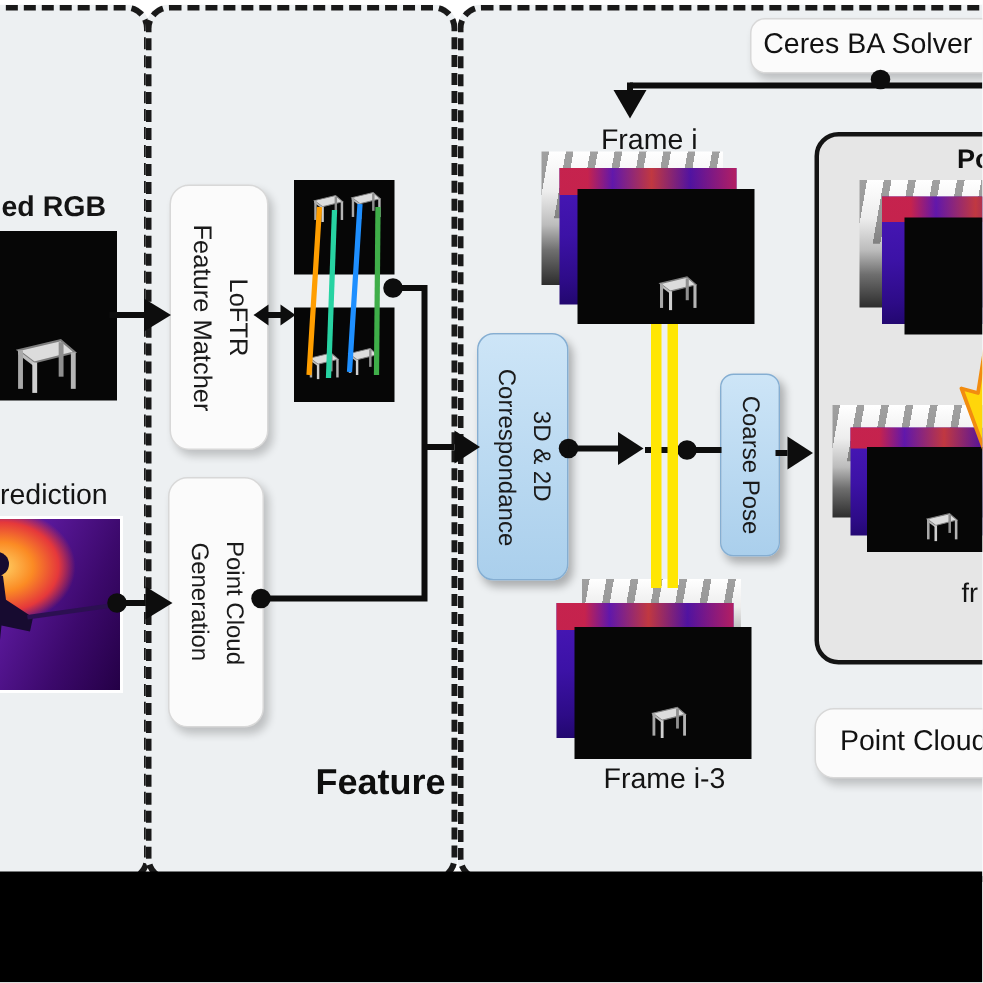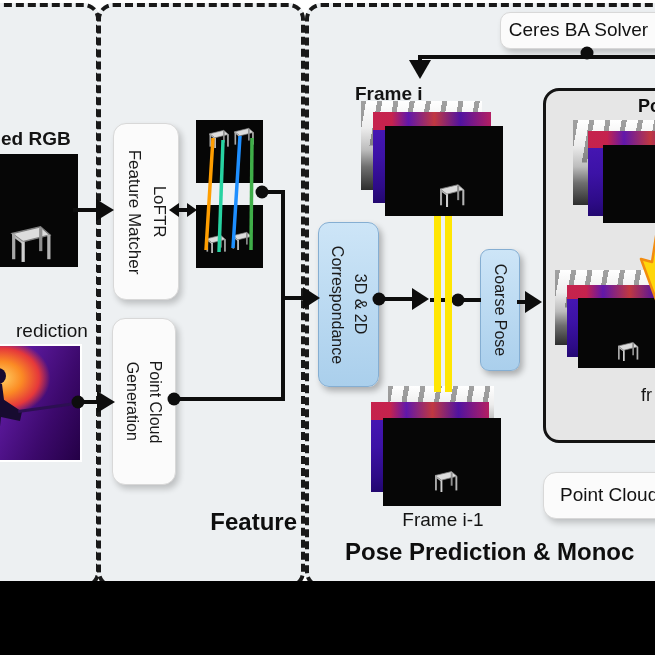--- a/index.html
+++ b/index.html
@@ -53,21 +53,21 @@
   <div class="panel" style="left:305px;top:3px;width:405px;height:577px;"></div>
 
   <div class="caption" style="left:1px;top:128px;font-weight:bold;">ed RGB</div>
 
   <div class="img img-black" style="left:-42px;top:154px;width:120px;height:113px;">
     <svg width="46" height="38" style="position:absolute;left:50px;top:70px">
         <use href="#stool" width="46" height="38"></use>
       </svg>
   </div>
 
-  <div class="caption" style="left:0px;top:320px;margin-left:16px;">rediction</div>
+  <div class="caption" style="left:0px;top:320px;">rediction</div>
 
   <div class="img" style="left:-42px;top:344px;width:120px;height:114px;border:2px solid #fff;
               background:
                 radial-gradient(55% 45% at 34% 28%, #ffd166 0%, #fb8b24 32%, #e5383b 58%, rgba(229,56,59,0) 75%),
                 linear-gradient(115deg,#7b2cbf 0%,#5a189a 42%,#3c096c 72%,#240046 100%);">
     <div style="position:absolute;left:30px;top:22px;width:16px;height:16px;border-radius:50%;background:#170b30;"></div>
     <div style="position:absolute;left:12px;top:34px;width:50px;height:66px;background:#170b30;
                 clip-path:polygon(38% 0,60% 6%,64% 30%,100% 48%,96% 62%,58% 56%,52% 100%,12% 100%,0 72%,18% 34%);"></div>
     <div style="position:absolute;left:58px;top:60px;width:58px;height:3px;background:#2c1052;transform:rotate(-8deg);"></div>
 
@@ -111,42 +111,42 @@
   </div>
 
   <div class="title" style="left:97px;top:503px;width:200px;text-align:right;font-size:24px;line-height:37px;">
     <div>Feature</div>
   </div>
 
   <div class="whitebox" style="left:500px;top:12px;width:175px;height:35px;border-radius:10px;">
     <div style="position:absolute;left:0;top:0;width:155px;text-align:center;font-size:19px;line-height:34px;">Ceres BA Solver</div>
   </div>
 
-  <div class="caption" style="left:355px;top:83px;width:130px;text-align:left;font-weight:bold;">Frame i</div>
+  <div class="caption" style="left:335px;top:83px;width:130px;text-align:right;">Frame i</div>
 
   <div class="img img-room" style="left:361px;top:101px;width:121px;height:89px;"></div>
   <div class="img img-depthmap" style="left:373px;top:112px;width:118px;height:91px;"></div>
   <div class="img img-black" style="left:385px;top:126px;width:118px;height:90px;">
     <svg width="30" height="24" style="position:absolute;left:52px;top:57px">
         <use href="#stool" width="30" height="24"></use>
       </svg>
   </div>
 
   <div class="yellow-line" style="left:434px;top:216px;height:176px;"></div>
   <div class="yellow-line" style="left:445px;top:216px;height:176px;"></div>
 
   <div class="img img-room" style="left:388px;top:386px;width:106px;height:62px;"></div>
   <div class="img img-depthmap" style="left:371px;top:402px;width:118px;height:90px;"></div>
   <div class="img img-black" style="left:383px;top:418px;width:118px;height:88px;">
     <svg width="30" height="22" style="position:absolute;left:48px;top:52px">
         <use href="#stool" width="30" height="22"></use>
       </svg>
   </div>
 
-  <div class="caption" style="left:380px;top:509px;width:126px;text-align:center;">Frame i-1</div>
+  <div class="caption" style="left:380px;top:509px;width:126px;text-align:center;">Frame i-3</div>
 
   <div class="bluebox" style="left:318px;top:222px;width:59px;height:163px;">
     <div class="vtext" style="font-size:16px;">
       <div>3D &amp; 2D</div>
       <div>Correspondance</div>
     </div>
   </div>
 
   <div class="bluebox" style="left:480px;top:249px;width:38px;height:120px;border-radius:9px;">
     <div class="vtext" style="font-size:16px;">
@@ -174,21 +174,20 @@
         </svg>
     </div>
 
     <div class="caption" style="left:95px;top:294px;font-size:18px;">fr</div>
   </div>
 
   <div class="whitebox" style="left:543px;top:472px;width:220px;height:45px;">
     <div style="position:absolute;left:16px;top:0;font-size:19px;line-height:44px;">Point Cloud</div>
   </div>
 
-  <div class="title" style="left:345px;top:538px;font-size:24px;white-space:nowrap;">Pose Prediction &amp; Monoc</div>
 
   <svg class="connectors" width="655" height="655">
     <g stroke="#0d0d0d" stroke-width="4" fill="#0d0d0d">
 
       <line x1="420" y1="57" x2="660" y2="57"></line>
       <line x1="420" y1="55" x2="420" y2="63"></line>
       <polygon points="409,60 431,60 420,79" stroke="none"></polygon>
       <circle cx="587" cy="53" r="6.5" stroke="none"></circle>
 
       <line x1="73" y1="210" x2="96" y2="210"></line>

